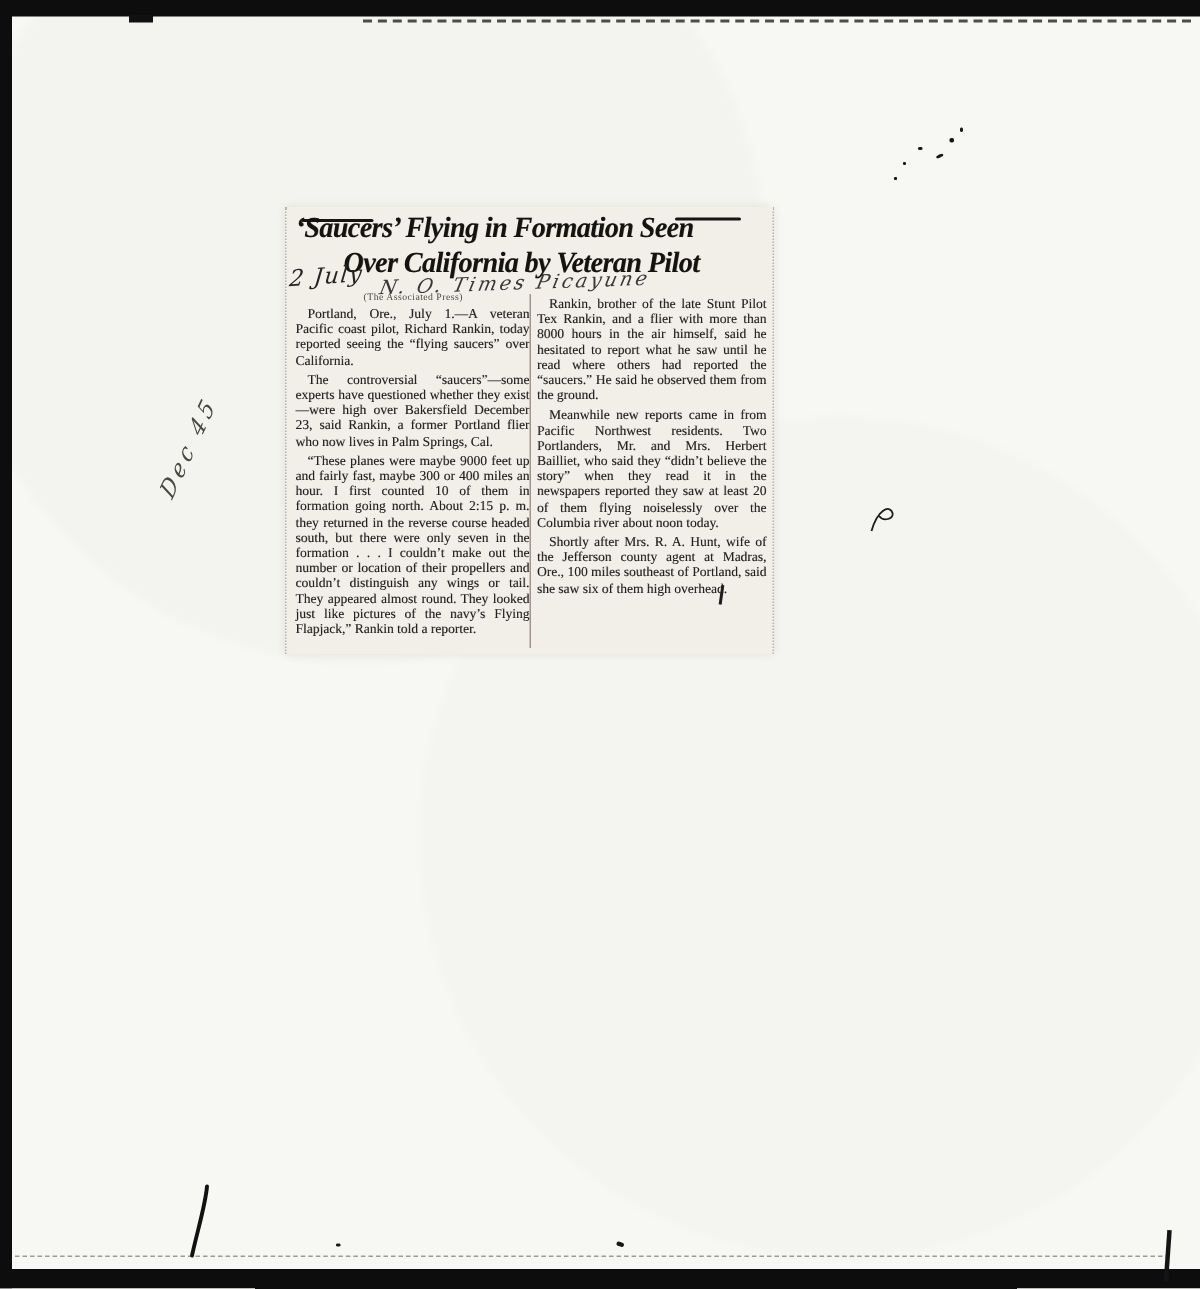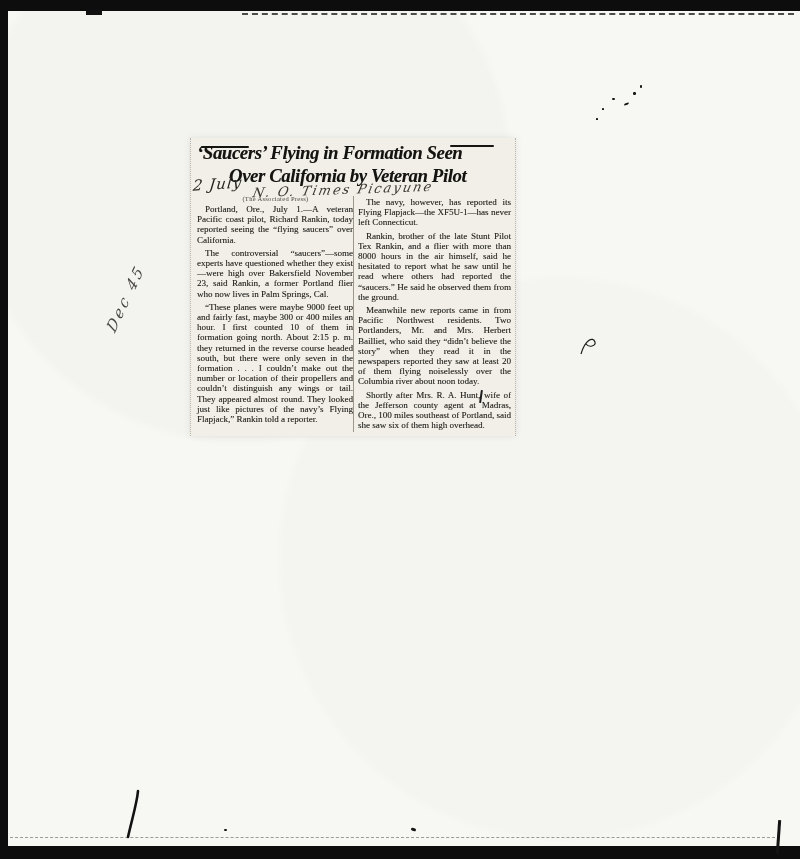--- a/index.html
+++ b/index.html
@@ -98,26 +98,25 @@
     <div class="headline hl1">‘Saucers’ Flying in Formation Seen</div>
     <div class="headline hl2">Over California by Veteran Pilot</div>
 
     <div class="handwriting hw-date">2 July</div>
     <div class="handwriting hw-source">N. O. Times Picayune</div>
 
     <div class="byline">(The Associated Press)</div>
 
     <div class="col col-left">
       <p>Portland, Ore., July 1.—A veteran Pacific coast pilot, Richard Rankin, today reported seeing the “flying saucers” over California.</p>
-      <p>The controversial “saucers”—some experts have questioned whether they exist—were high over Bakersfield November 23, said Rankin, a former Portland flier who now lives in Palm Springs, Cal.</p>
+      <p>The controversial “saucers”—some experts have questioned whether they exist—were high over Bakersfield December 23, said Rankin, a former Portland flier who now lives in Palm Springs, Cal.</p>
       <p>“These planes were maybe 9000 feet up and fairly fast, maybe 300 or 400 miles an hour. I first counted 10 of them in formation going north. About 2:15 p. m. they returned in the reverse course headed south, but there were only seven in the formation . . . I couldn’t make out the number or location of their propellers and couldn’t distinguish any wings or tail. They appeared almost round. They looked just like pictures of the navy’s Flying Flapjack,” Rankin told a reporter.</p>
     </div>
     <div class="col-divider"></div>
     <div class="col col-right">
-      <p>The navy, however, has reported its Flying Flapjack—the XF5U-1—has never left Connecticut.</p>
       <p>Rankin, brother of the late Stunt Pilot Tex Rankin, and a flier with more than 8000 hours in the air himself, said he hesitated to report what he saw until he read where others had reported the “saucers.” He said he observed them from the ground.</p>
       <p>Meanwhile new reports came in from Pacific Northwest residents. Two Portlanders, Mr. and Mrs. Herbert Bailliet, who said they “didn’t believe the story” when they read it in the newspapers reported they saw at least 20 of them flying noiselessly over the Columbia river about noon today.</p>
       <p>Shortly after Mrs. R. A. Hunt, wife of the Jefferson county agent at Madras, Ore., 100 miles southeast of Portland, said she saw six of them high overhead.</p>
     </div>
 
     <svg class="pen-loop" width="26" height="22">
       <path d="M6,20 C10,6 18,2 20,8 C21,12 14,14 11,10" fill="none" stroke="#1d1c1a" stroke-width="1.2"></path>
     </svg>
     <div class="pen-tick" style="position:absolute;left:289px;top:252px;"></div>
   </div>

